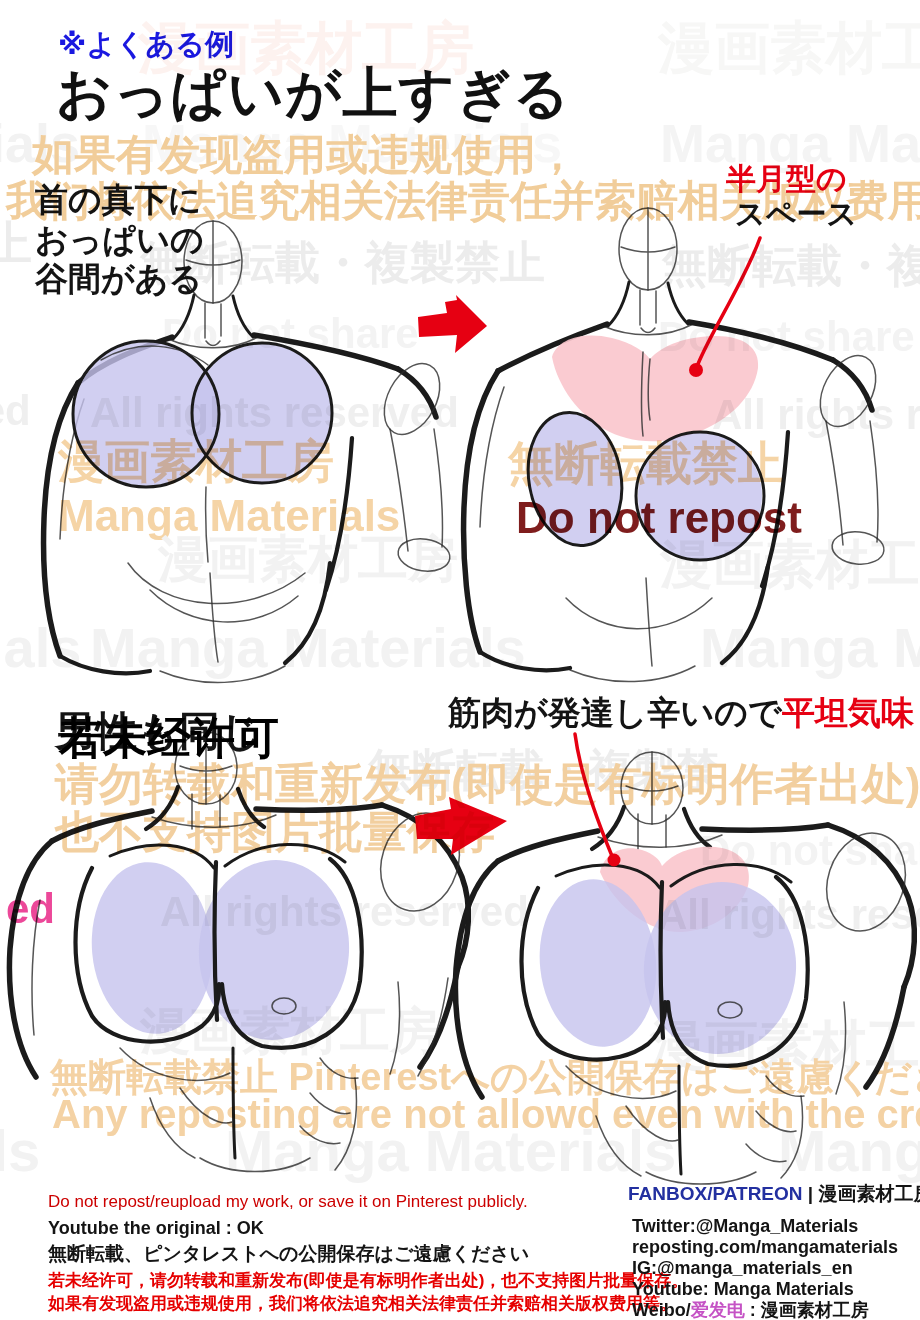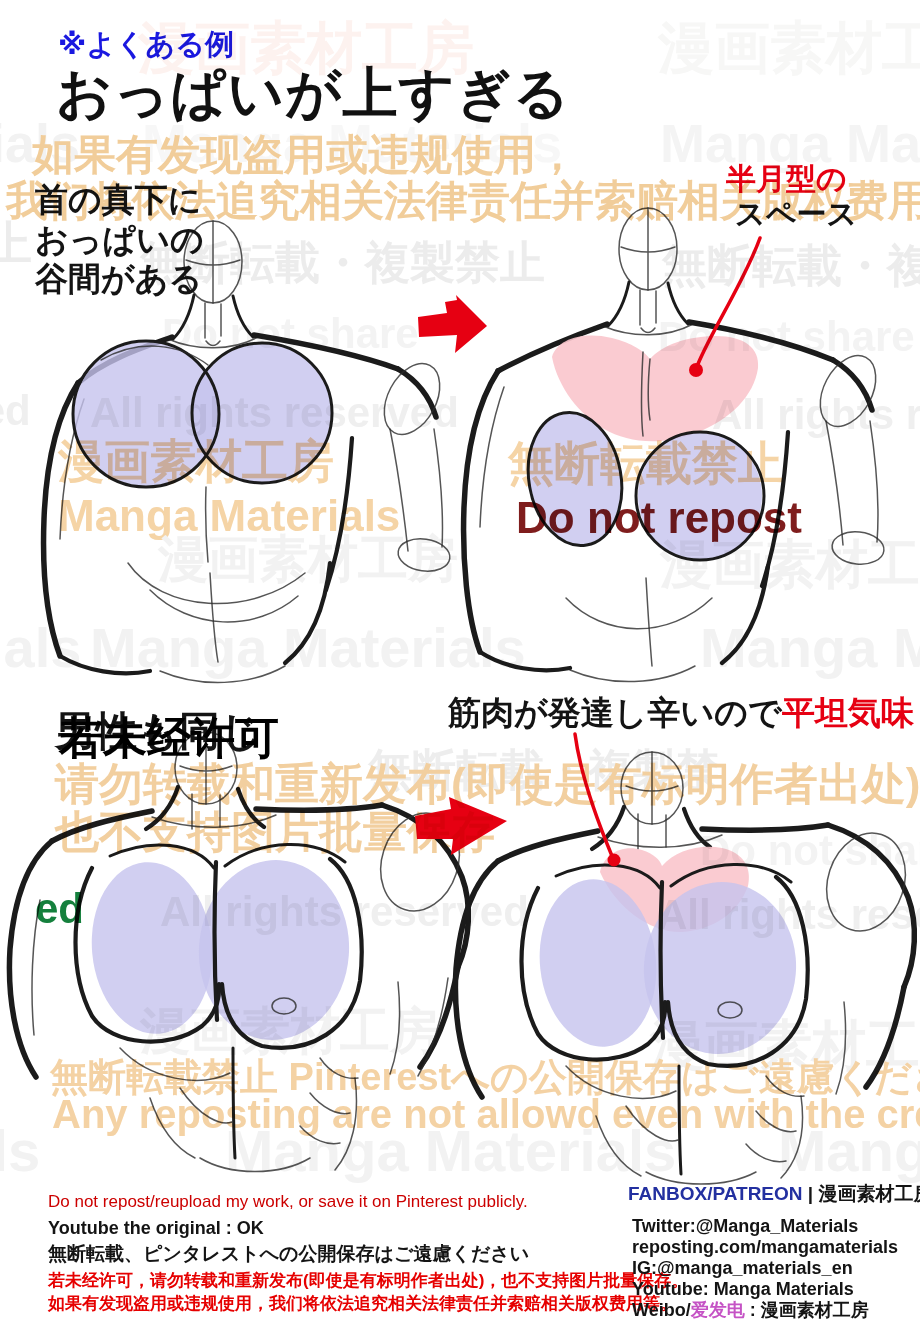--- a/index.html
+++ b/index.html
@@ -229,21 +229,21 @@
       <div class="wm" style="left: 516px; top: 496px; font-size: 44px; color: #7f1d1d;">Do not repost</div>
       <div class="wm" style="left: 158px; top: 534px; font-size: 50px; color: rgb(242, 242, 242);">漫画素材工房</div>
       <div class="wm" style="left: 660px; top: 538px; font-size: 52px; color: rgb(242, 242, 242);">漫画素材工</div>
       <div class="wm" style="left: -12px; top: 620px; font-size: 56px; color: rgb(242, 242, 242);">ials</div>
       <div class="wm" style="left: 90px; top: 620px; font-size: 56px; color: rgb(242, 242, 242);">Manga Materials</div>
       <div class="wm" style="left: 700px; top: 620px; font-size: 56px; color: rgb(242, 242, 242);">Manga Mat</div>
       <div class="wm" style="left: 59px; top: 716px; font-size: 44px; color: #000000;">若未经许可</div>
       <div class="wm" style="left: 368px; top: 748px; font-size: 44px; color: rgb(237, 237, 237);">無断転載・複製禁</div>
       <div class="wm" style="left: 55px; top: 762px; font-size: 44px; color: rgb(242, 207, 159);">请勿转载和重新发布(即使是有标明作者出处)，</div>
       <div class="wm" style="left: 55px; top: 810px; font-size: 44px; color: rgb(242, 207, 159);">也不支持图片批量保存</div>
-      <div class="wm" style="left: 6px; top: 888px; font-size: 42px; color: #15803d; margin-left: 29px;">ed</div>
+      <div class="wm" style="left: 6px; top: 888px; font-size: 42px; color: #ec4899;">ed</div>
       <div class="wm" style="left: 160px; top: 891px; font-size: 42px; color: rgb(239, 239, 239);">All rights reserved</div>
       <div class="wm" style="left: 657px; top: 894px; font-size: 42px; color: rgb(239, 239, 239);">All rights reserved</div>
       <div class="wm" style="left: 700px; top: 830px; font-size: 42px; color: rgb(243, 243, 243);">Do not share</div>
       <div class="wm" style="left: 140px; top: 1006px; font-size: 50px; color: rgb(242, 242, 242);">漫画素材工房</div>
       <div class="wm" style="left: 650px; top: 1018px; font-size: 54px; color: rgb(242, 242, 242);">漫画素材工</div>
       <div class="wm" style="left: 50px; top: 1058px; font-size: 38px; color: rgb(244, 210, 164);">無断転載禁止 Pinterestへの公開保存はご遠慮ください</div>
       <div class="wm" style="left: 52px; top: 1094px; font-size: 40px; color: rgb(244, 210, 164);">Any reposting are not allowd even with the credit.</div>
       <div class="wm" style="left: -8px; top: 1122px; font-size: 58px; color: rgb(242, 242, 242);">ls</div>
       <div class="wm" style="left: 225px; top: 1122px; font-size: 58px; color: rgb(242, 242, 242);">Manga Materials</div>
       <div class="wm" style="left: 778px; top: 1122px; font-size: 58px; color: rgb(242, 242, 242);">Manga Mat</div>

